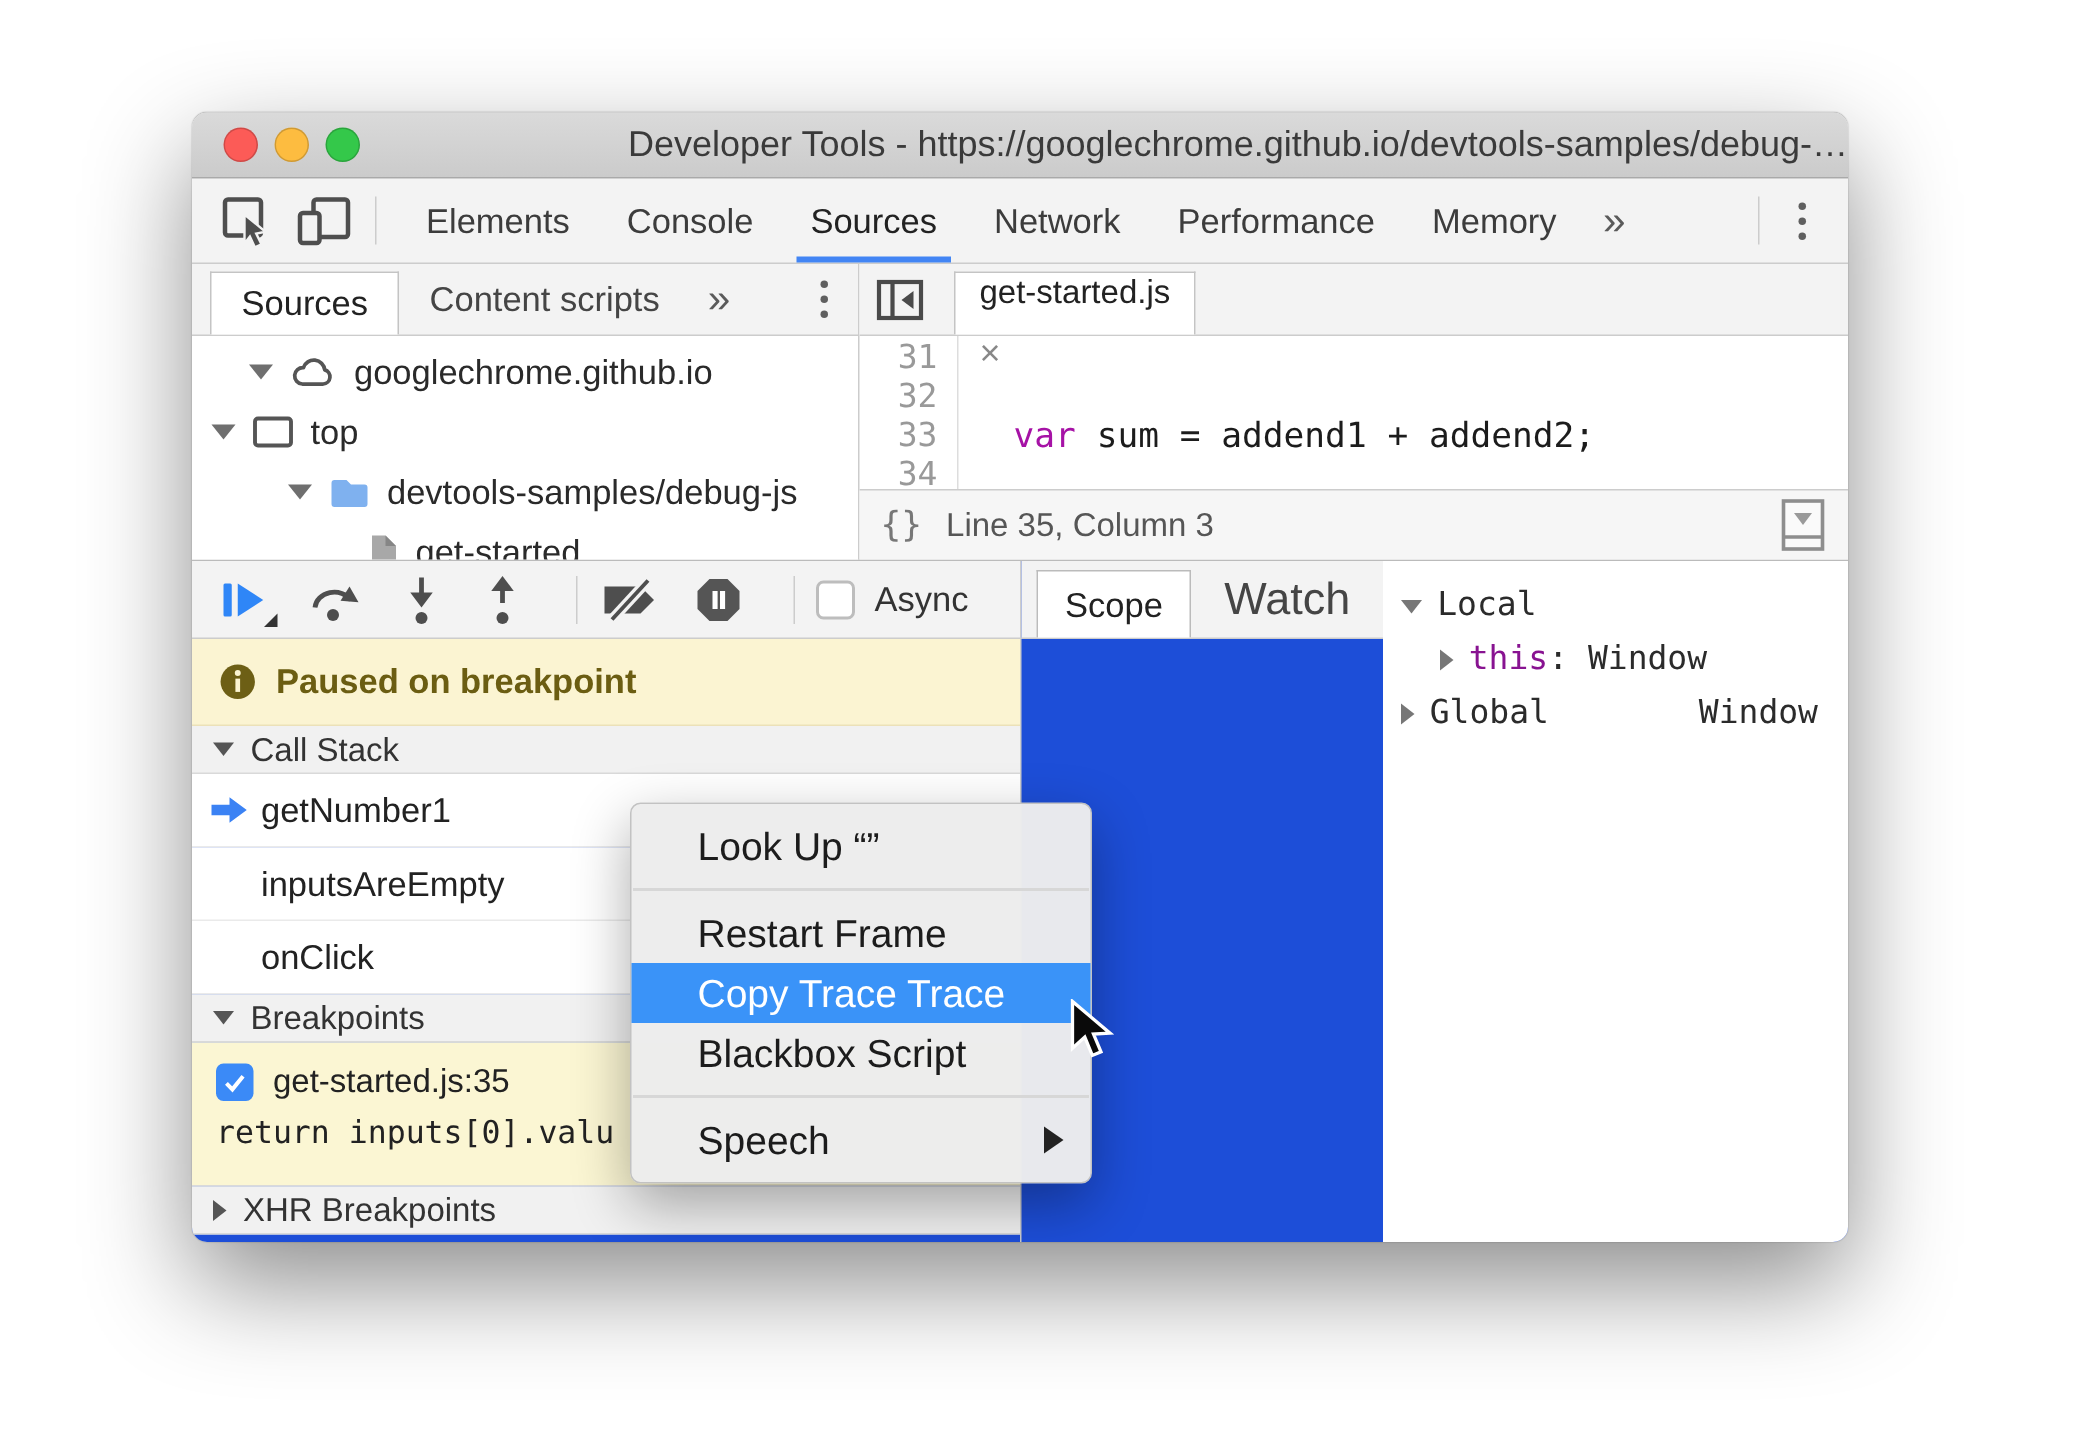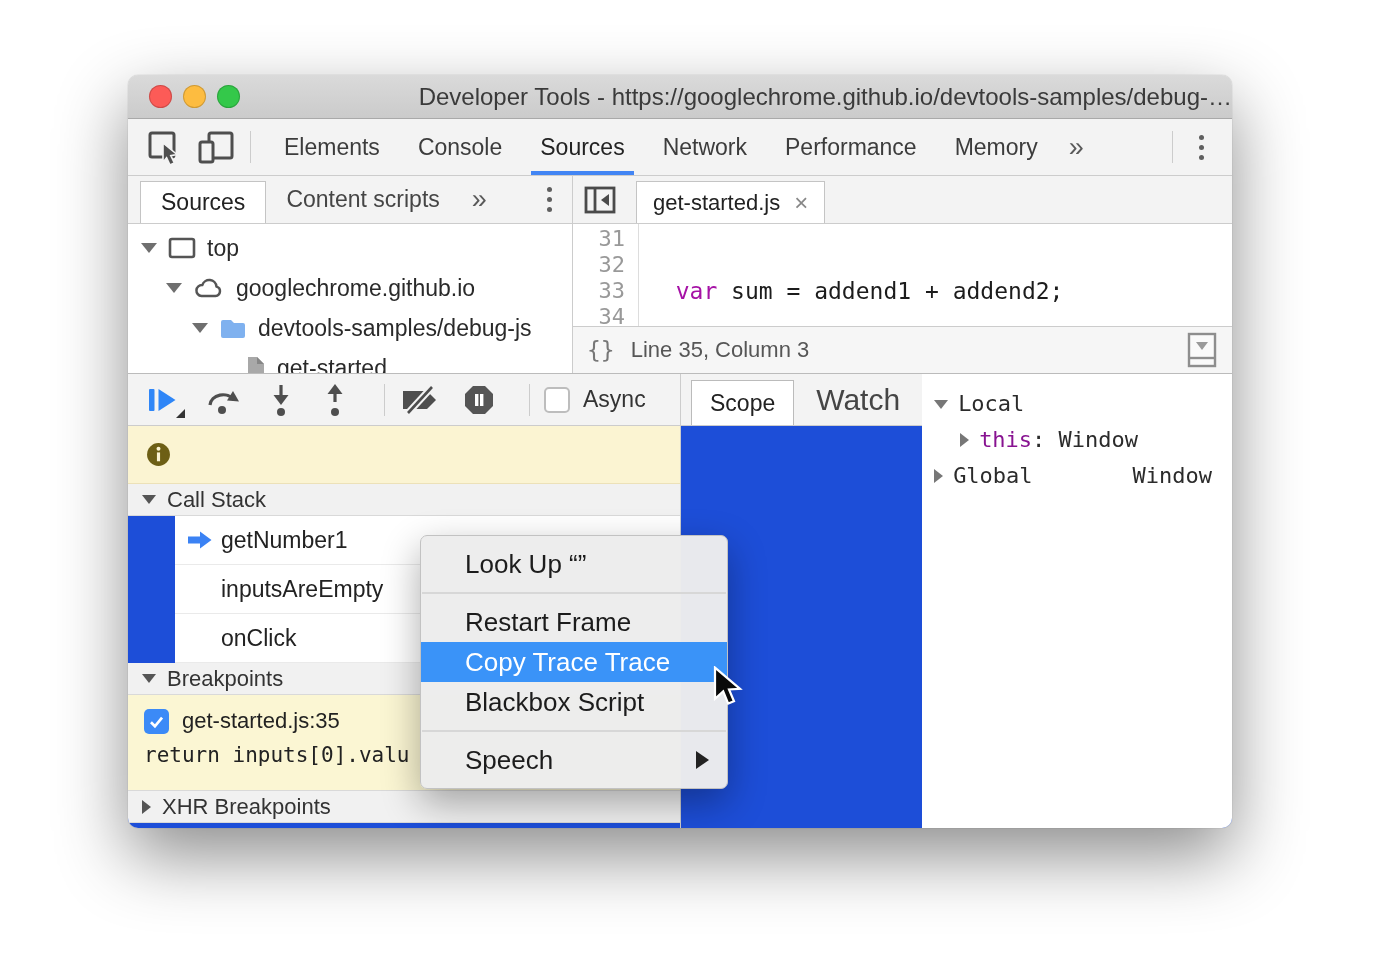--- a/index.html
+++ b/index.html
@@ -50,21 +50,21 @@
   .tri-d { width:0; height:0; border-left:8px solid transparent; border-right:8px solid transparent;
            border-top:10px solid #6f6f6f; flex:none; }
   .tri-r { width:0; height:0; border-top:8px solid transparent; border-bottom:8px solid transparent;
            border-left:10px solid #6f6f6f; flex:none; }
 
   
   .editor { flex:1; display:flex; flex-direction:column; min-width:0; }
   .ed-tabbar { height:48px; flex:none; background:#f3f3f3; border-bottom:1px solid #ccc;
                display:flex; align-items:stretch; }
   .ed-tab { margin:5px 0 0 18px; background:#fff; border:1px solid #c4c4c4; border-bottom:none;
-            padding:0 16px; display:flex; align-items:center; gap:14px; font-size:22px; color:#222; }
+            padding:0 16px; display:flex; gap:14px; font-size:22px; color:#222;flex-direction:column; }
   .ed-close { color:#888; font-size:24px; }
   .code-area { flex:1; display:flex; overflow:hidden; }
   .gutter { width:66px; flex:none; border-right:1px solid #ddd; padding:2px 13px 0 0;
             font:22px/26px "DejaVu Sans Mono", monospace; color:#999; text-align:right; }
   .code { flex:1; padding:2px 0 0 9px; font:23px/26px "DejaVu Sans Mono", monospace; color:#1c1c1c;
           white-space:pre; overflow:hidden; }
   .kw { color:#a612a6; }
   .ed-status { height:47px; flex:none; border-top:1px solid #ccc; background:#f6f6f6;
                display:flex; align-items:center; padding:0 14px; gap:16px; }
   .braces { font:23px "DejaVu Sans Mono", monospace; color:#777; }
@@ -86,21 +86,21 @@
             display:flex; align-items:center; gap:13px; padding-left:18px; }
   .banner-text { font-size:23px; font-weight:bold; color:#6b5d12; }
 
   .section-header { height:32px; flex:none; background:#f1f1f1; border-bottom:1px solid #d9d9d9;
                     display:flex; align-items:center; gap:11px; padding-left:14px;
                     font-size:22px; color:#333; }
   .section-header .tri-d { border-top-color:#555; border-left-width:7px; border-right-width:7px; border-top-width:9px; }
   .section-header .tri-r { border-left-color:#555; border-top-width:7px; border-bottom-width:7px; border-left-width:9px; }
 
   .cs-row { height:49px; flex:none; border-bottom:1px solid #eaeaea; display:flex; align-items:center;
-            padding-left:46px; font-size:23px; color:#222; position:relative; background:#fff;margin-left:47px; }
+            padding-left:46px; font-size:23px; color:#222; position:relative; background:#fff; }
   .cs-arrow { position:absolute; left:11px; top:13px; }
 
   .bp-entry { height:96px; flex:none; background:#fbf6d3; border-bottom:1px solid #d9d9d9;
               padding:13px 0 0 16px; overflow:hidden; }
   .bp-line1 { display:flex; align-items:center; gap:13px; font-size:22px; color:#222; }
   .bp-check { width:25px; height:25px; border-radius:5px; background:#3b8af7; flex:none;
               display:flex; align-items:center; justify-content:center; }
   .bp-line2 { margin-top:9px; font:21px "DejaVu Sans Mono", monospace; color:#222; white-space:pre; }
 
   
@@ -184,33 +184,33 @@
         <div class="nav-tab">Content scripts</div>
         <span class="chevrons" style="align-self:center;">»</span>
         <span class="nav-spacer"></span>
         <span class="kebab" style="align-self:center; margin-right:8px;">
               <i></i>
               <i></i>
               <i></i>
             </span>
       </div>
       <div class="tree">
+        <div class="tree-row" style="padding-left:38px;">
+          <span class="tri-d"></span>
+          <svg width="32" height="22" viewBox="0 0 32 22">
+                <path d="M8.5 19 h14 a4.8 4.8 0 0 0 1 -9.4 a7.3 7.3 0 0 0 -14.2 -1.5 A5.2 5.2 0 0 0 8.5 19 z" fill="none" stroke="#555" stroke-width="2.5" stroke-linejoin="round"></path>
+              </svg>
+          <span>googlechrome.github.io</span>
+        </div>
         <div class="tree-row" style="padding-left:13px;">
           <span class="tri-d"></span>
           <svg width="28" height="22" viewBox="0 0 28 22">
                 <rect x="2" y="2" width="24" height="18" rx="2" fill="none" stroke="#555" stroke-width="2.6"></rect>
               </svg>
           <span>top</span>
-        </div>
-        <div class="tree-row" style="padding-left:38px;">
-          <span class="tri-d"></span>
-          <svg width="32" height="22" viewBox="0 0 32 22">
-                <path d="M8.5 19 h14 a4.8 4.8 0 0 0 1 -9.4 a7.3 7.3 0 0 0 -14.2 -1.5 A5.2 5.2 0 0 0 8.5 19 z" fill="none" stroke="#555" stroke-width="2.5" stroke-linejoin="round"></path>
-              </svg>
-          <span>googlechrome.github.io</span>
         </div>
         <div class="tree-row" style="padding-left:64px;">
           <span class="tri-d"></span>
           <svg width="28" height="22" viewBox="0 0 28 22">
                 <path d="M2 5 a2 2 0 0 1 2 -2 h8 l3 3 h9 a2 2 0 0 1 2 2 v11 a2 2 0 0 1 -2 2 H4 a2 2 0 0 1 -2 -2 z" fill="#7fb1ef"></path>
               </svg>
           <span>devtools-samples/debug-js</span>
         </div>
         <div class="tree-row" style="padding-left:118px;">
           <svg width="20" height="26" viewBox="0 0 20 26">
@@ -315,20 +315,21 @@
         <span class="async-box"></span>
         <span class="async-label">Async</span>
       </div>
 
       <div class="banner">
         <svg width="25" height="25" viewBox="0 0 24 24">
           <circle cx="12" cy="12" r="11" fill="#6d5f15"></circle>
           <rect x="10.5" y="10" width="3" height="8.5" fill="#fbf4d2"></rect>
           <circle cx="12" cy="6.4" r="1.9" fill="#fbf4d2"></circle>
         </svg>
+        <span class="banner-text">Paused on breakpoint</span>
       </div>
 
       <div class="section-header">
         <span class="tri-d"></span>
         <span>Call Stack</span>
       </div>
 
       <div class="cs-row">
         <svg class="cs-arrow" width="28" height="22" viewBox="0 0 28 22">
           <path d="M2 7.5 h12 V2.5 l11.5 8.5 -11.5 8.5 v-5 H2 z" fill="#3b82f4"></path>

